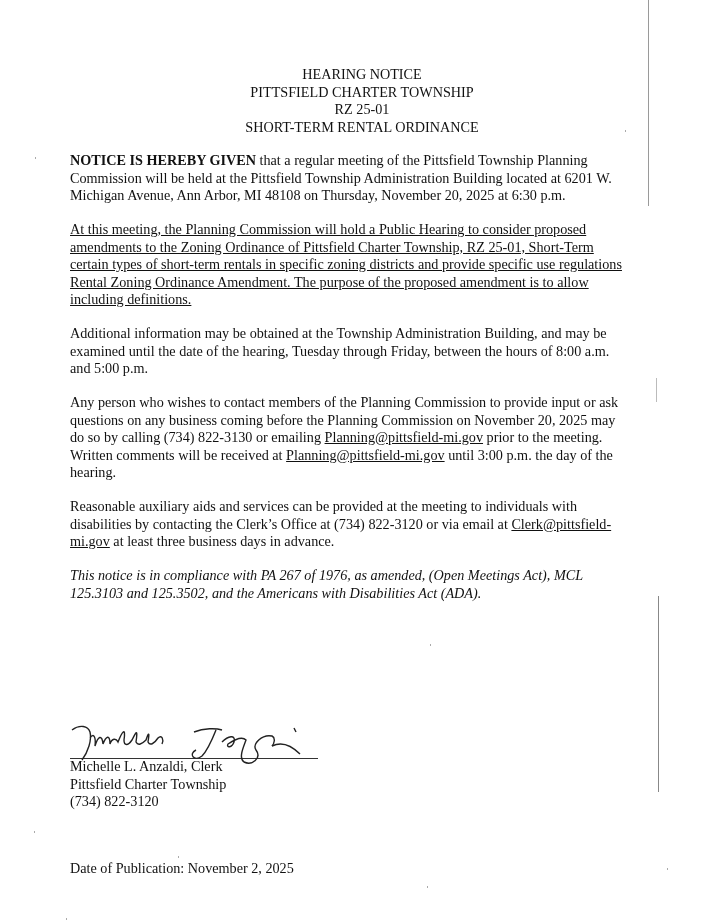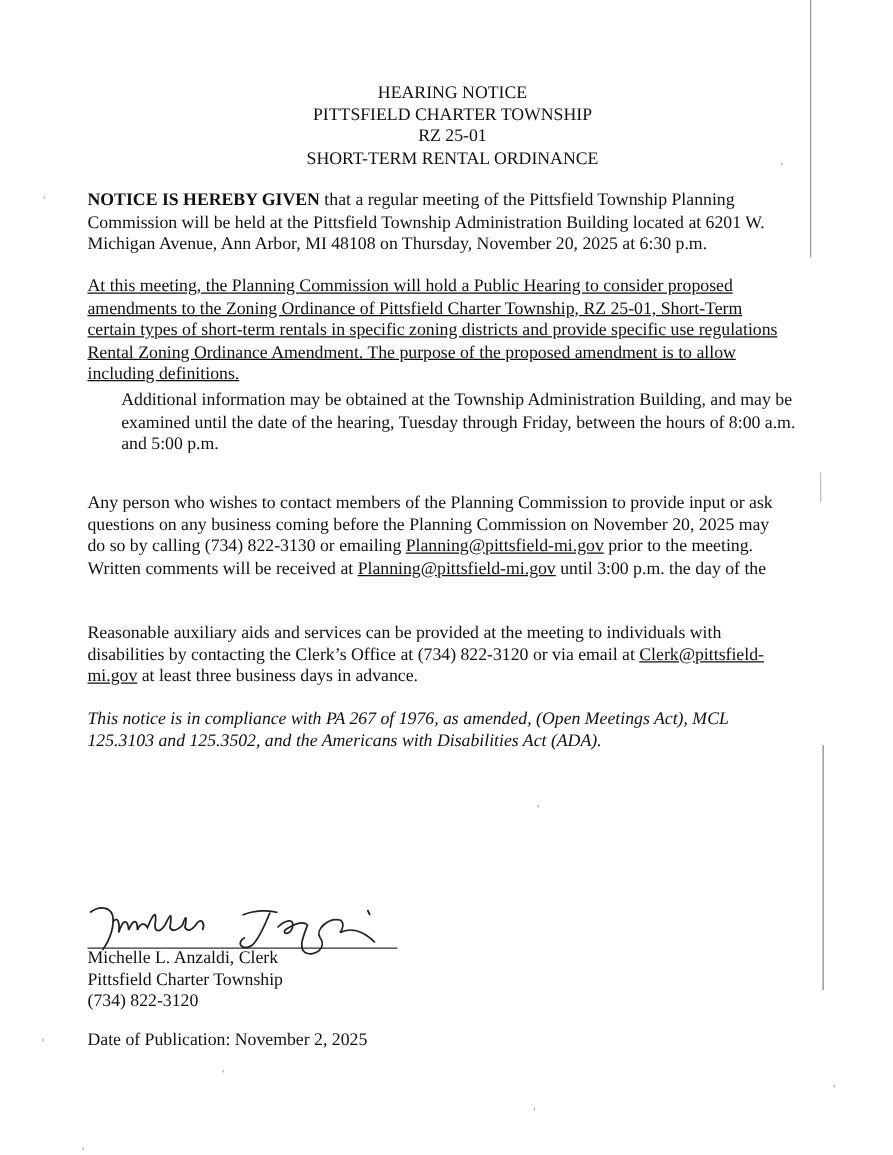--- a/index.html
+++ b/index.html
@@ -15,28 +15,28 @@
   .header div { margin-left: 10px; }
   .para {
     position: absolute; left: 70px; width: 590px; font-size: 14.2px; line-height: 17.5px;
     white-space: nowrap;
   }
   .para .ln { display: block; }
   .bold { font-weight: bold; }
   .link { text-decoration: underline; }
   #p1 { top: 152px; }
   #p2 { top: 221px; text-decoration: underline; }
-  #p3 { top: 312px; margin-left: 27px; }
+  #p3 { top: 325px; }
   #p4 { top: 394px; }
   #p5 { top: 498px; }
   #p6 { top: 567px; font-style: italic; }
   .sig-line { position: absolute; left: 70px; top: 758px; width: 248px; height: 1px; background: #333; }
   .signature { position: absolute; left: 66px; top: 718px; width: 270px; height: 60px; }
   .sig-text { position: absolute; left: 70px; top: 758px; font-size: 14.2px; line-height: 17.5px; }
-  .pubdate { position: absolute; left: 70px; top: 824px; font-size: 14.2px; line-height: 17.5px; }
+  .pubdate { position: absolute; left: 70px; top: 860px; font-size: 14.2px; line-height: 17.5px; }
   .scanline { position: absolute; width: 1px; background: #9a9a9a; }
   .speck { position: absolute; width: 1px; height: 2px; background: #aaa; }
 </style>
 </head>
 <body>
 
 <div class="page">
 
   <div class="header">
     <div>HEARING NOTICE</div>
@@ -63,20 +63,21 @@
     <span class="ln">Additional information may be obtained at the Township Administration Building, and may be</span>
     <span class="ln">examined until the date of the hearing, Tuesday through Friday, between the hours of 8:00 a.m.</span>
     <span class="ln">and 5:00 p.m.</span>
   </div>
 
   <div class="para" id="p4">
     <span class="ln">Any person who wishes to contact members of the Planning Commission to provide input or ask</span>
     <span class="ln">questions on any business coming before the Planning Commission on November 20, 2025 may</span>
     <span class="ln"><span>do so by calling (734) 822-3130 or emailing </span><span class="link">Planning@pittsfield-mi.gov</span><span> prior to the meeting.</span></span>
     <span class="ln"><span>Written comments will be received at </span><span class="link">Planning@pittsfield-mi.gov</span><span> until 3:00 p.m. the day of the</span></span>
+    <span class="ln">hearing.</span>
   </div>
 
   <div class="para" id="p5">
     <span class="ln">Reasonable auxiliary aids and services can be provided at the meeting to individuals with</span>
     <span class="ln"><span>disabilities by contacting the Clerk’s Office at (734) 822-3120 or via email at </span><span class="link">Clerk@pittsfield-</span></span>
     <span class="ln"><span class="link">mi.gov</span><span> at least three business days in advance.</span></span>
   </div>
 
   <div class="para" id="p6">
     <span class="ln">This notice is in compliance with PA 267 of 1976, as amended, (Open Meetings Act), MCL</span>

